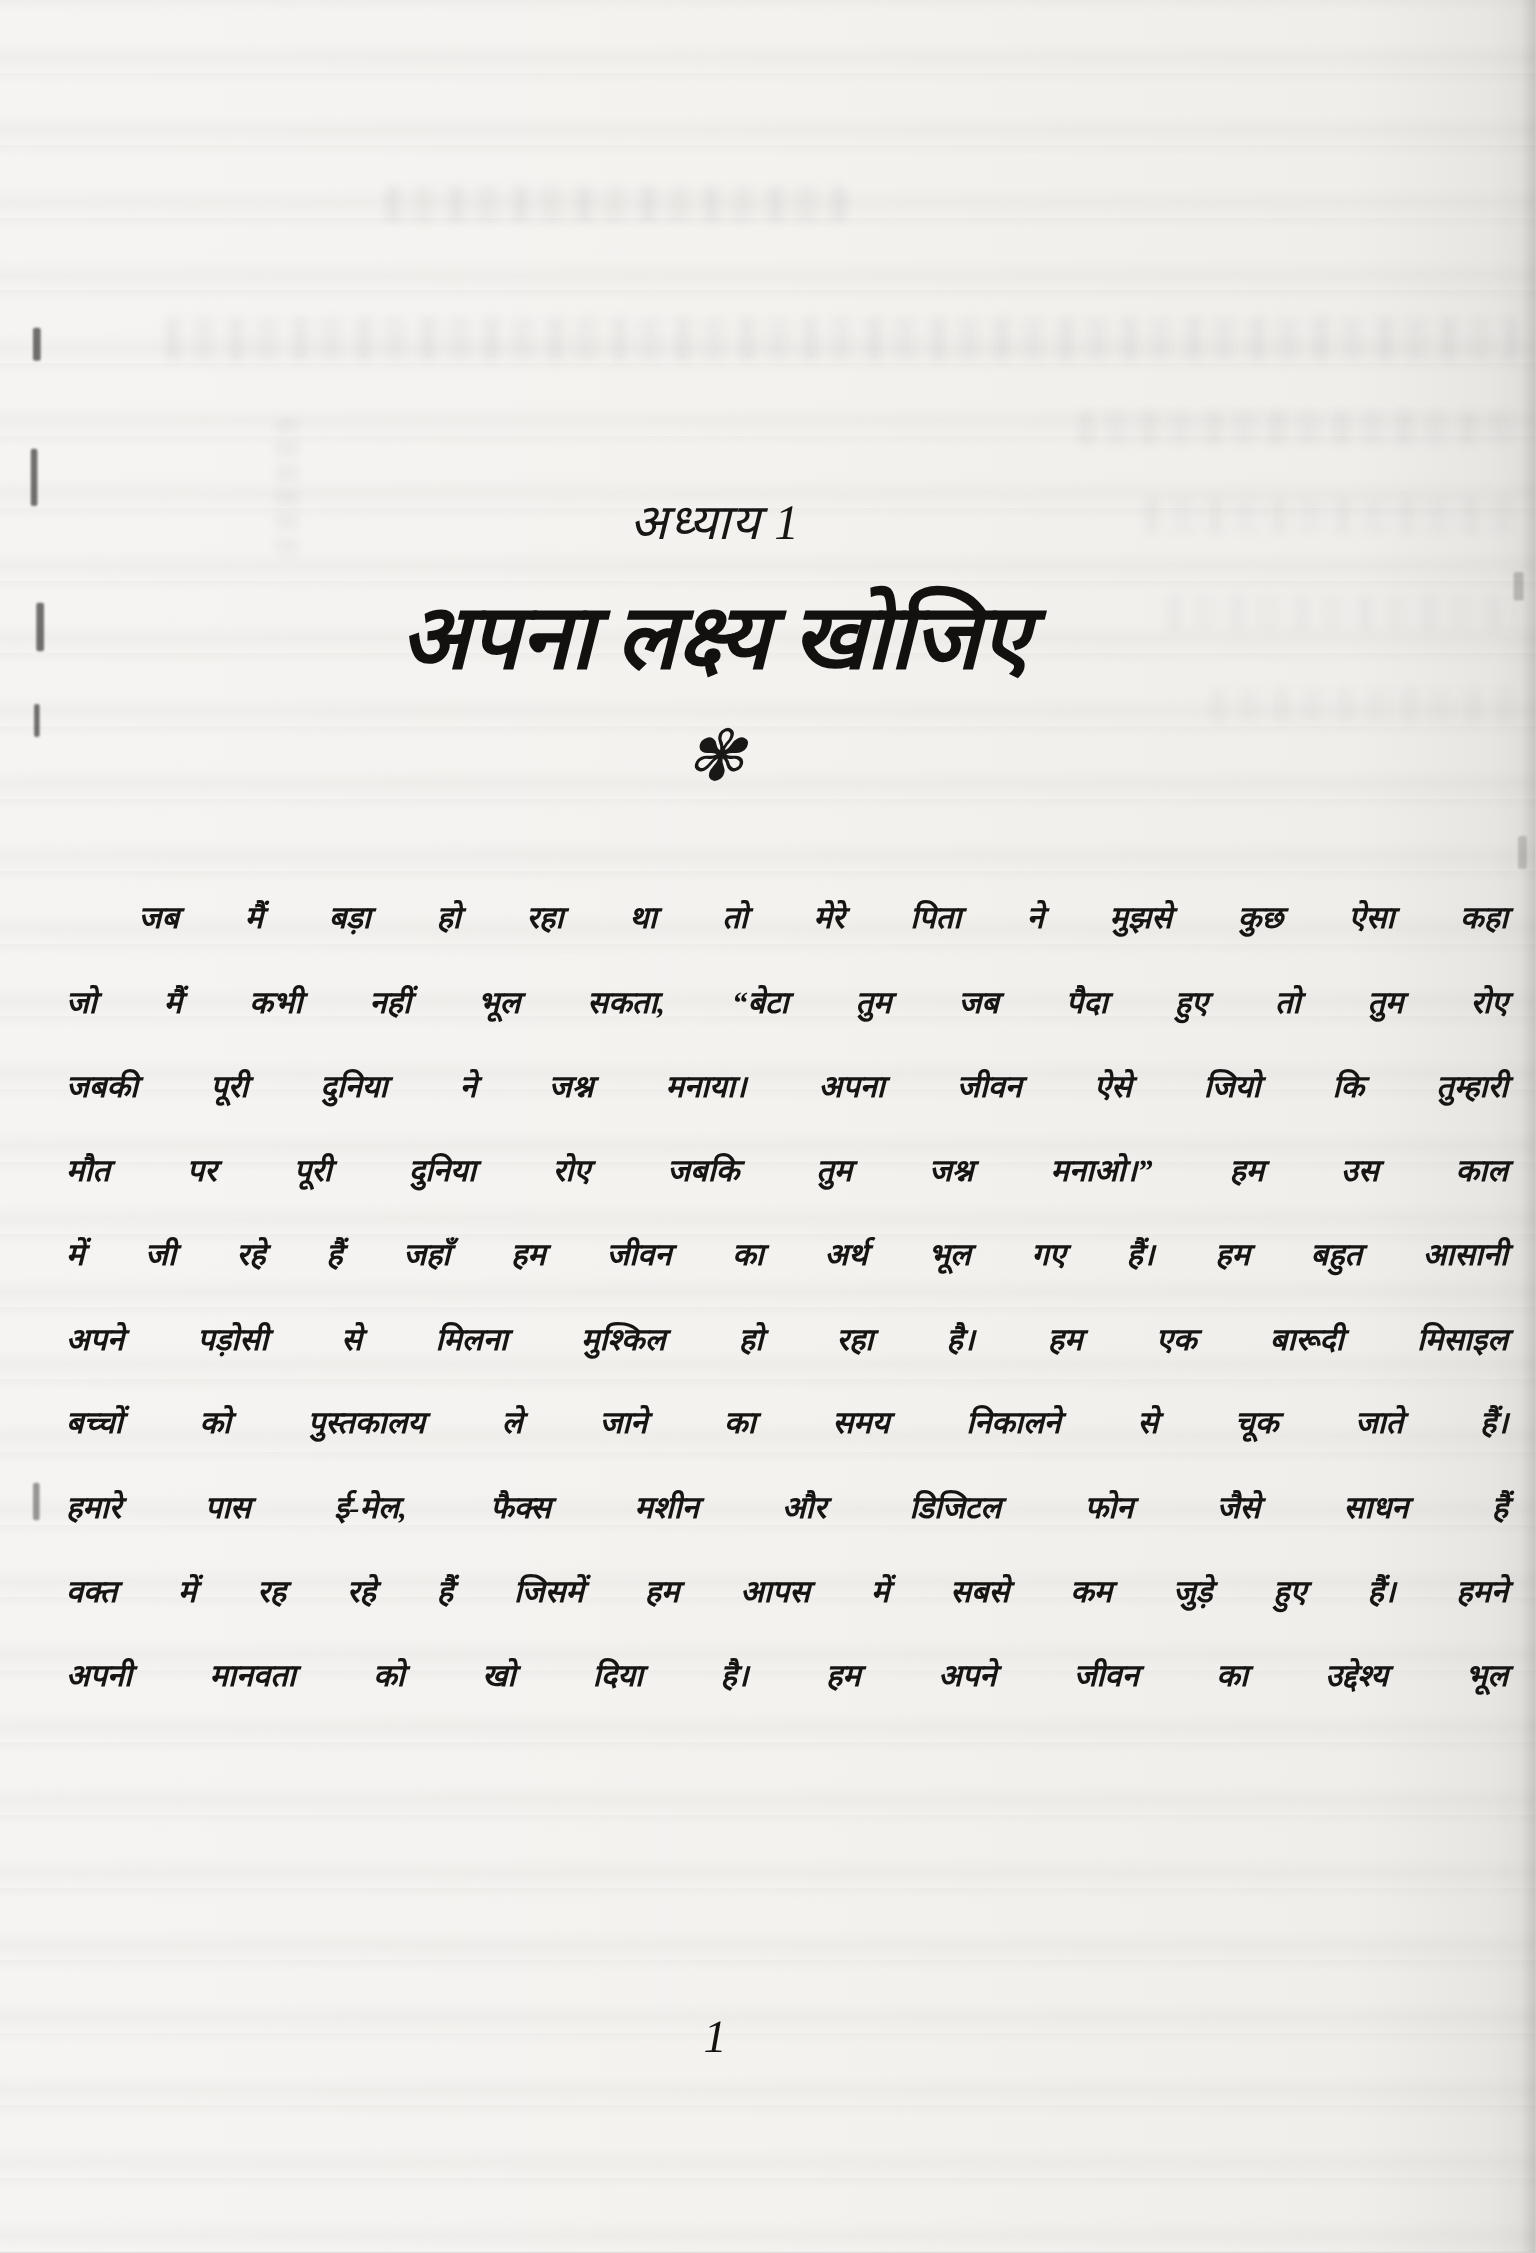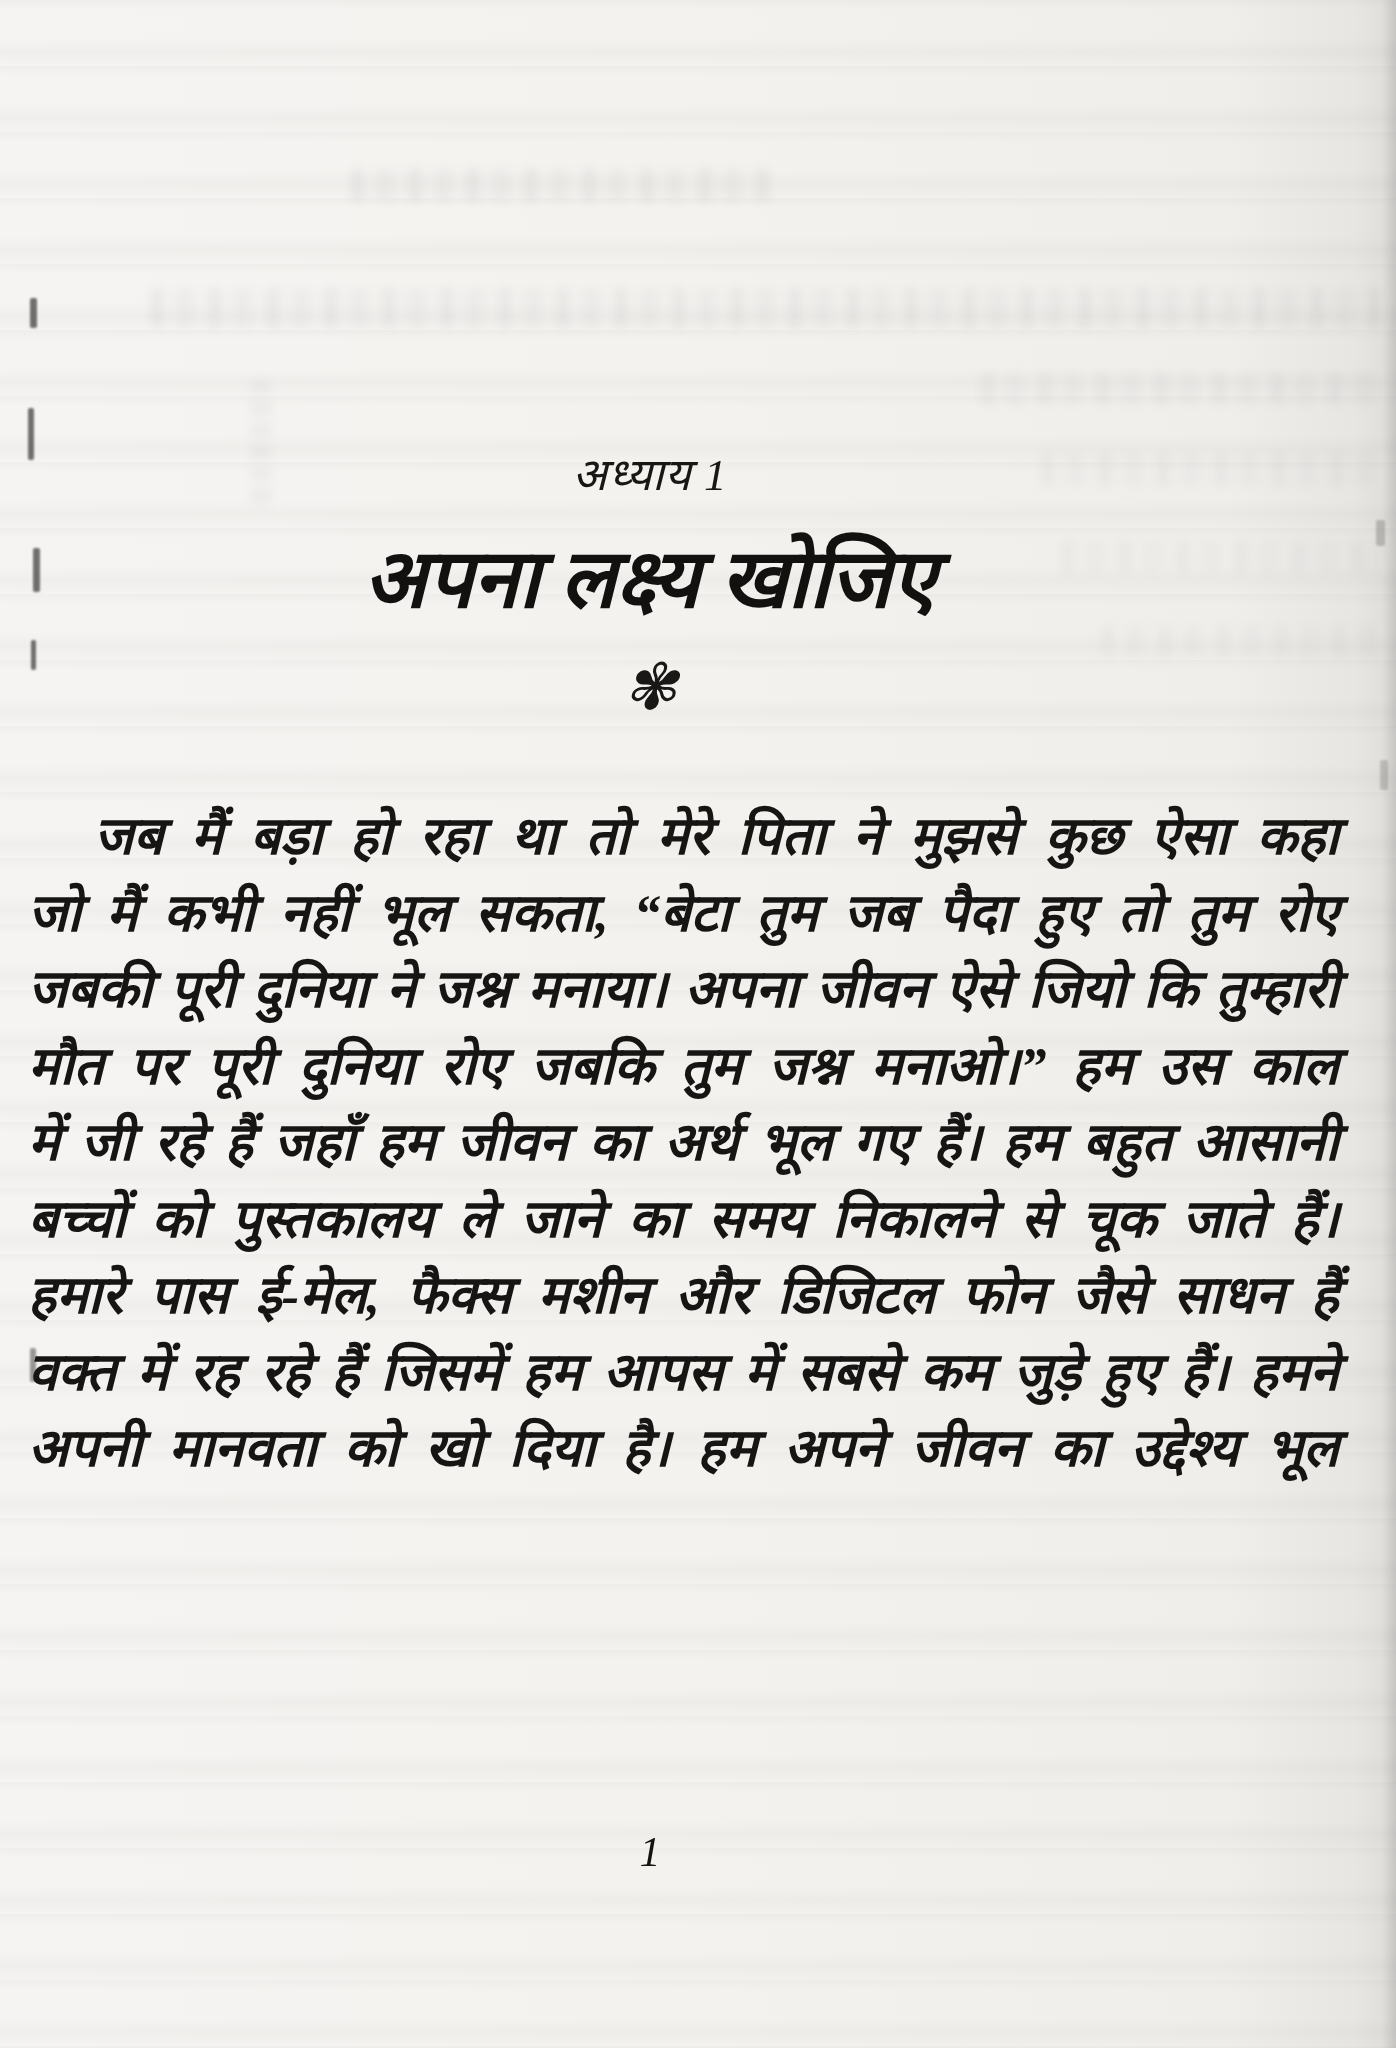--- a/index.html
+++ b/index.html
@@ -44,22 +44,22 @@
   }
   .ornament{
     position:absolute;top:648px;left:0;width:100%;
     transform:translateX(-48px);
     text-align:center;
     font-size:64px;line-height:80px;color:#191817;
     filter:blur(0.4px);
   }
 
   .body-paragraph{
-    position:absolute;top:798px;left:28px;width:1311px;
-    font-size:53px;font-weight:600;color:#161514;
+    position:absolute;top:798px;left:60px;width:1311px;
+    font-size:28px;font-weight:600;color:#161514;
   }
   .body-line{
     height:76.5px;line-height:76.5px;
     text-align:justify;text-align-last:justify;
     white-space:normal;overflow:visible;
     box-sizing:border-box;
   }
   .body-line.indent{padding-left:66px;}
 
   .page-number{
@@ -122,20 +122,21 @@
   <div class="chapter-title">अपना लक्ष्य खोजिए</div>
 
   <div class="ornament">✾</div>
 
   <div class="body-paragraph">
     <div class="body-line indent">जब मैं बड़ा हो रहा था तो मेरे पिता ने मुझसे कुछ ऐसा कहा</div>
     <div class="body-line">जो मैं कभी नहीं भूल सकता, “बेटा तुम जब पैदा हुए तो तुम रोए</div>
     <div class="body-line">जबकी पूरी दुनिया ने जश्न मनाया। अपना जीवन ऐसे जियो कि तुम्हारी</div>
     <div class="body-line">मौत पर पूरी दुनिया रोए जबकि तुम जश्न मनाओ।” हम उस काल</div>
     <div class="body-line">में जी रहे हैं जहाँ हम जीवन का अर्थ भूल गए हैं। हम बहुत आसानी</div>
+    <div class="body-line">अपने पड़ोसी से मिलना मुश्किल हो रहा है। हम एक बारूदी मिसाइल</div>
     <div class="body-line">बच्चों को पुस्तकालय ले जाने का समय निकालने से चूक जाते हैं।</div>
     <div class="body-line">हमारे पास ई-मेल, फैक्स मशीन और डिजिटल फोन जैसे साधन हैं</div>
     <div class="body-line">वक्त में रह रहे हैं जिसमें हम आपस में सबसे कम जुड़े हुए हैं। हमने</div>
     <div class="body-line">अपनी मानवता को खो दिया है। हम अपने जीवन का उद्देश्य भूल</div>
   </div>
 
   <div class="page-number">1</div>
 
 </div>
 

